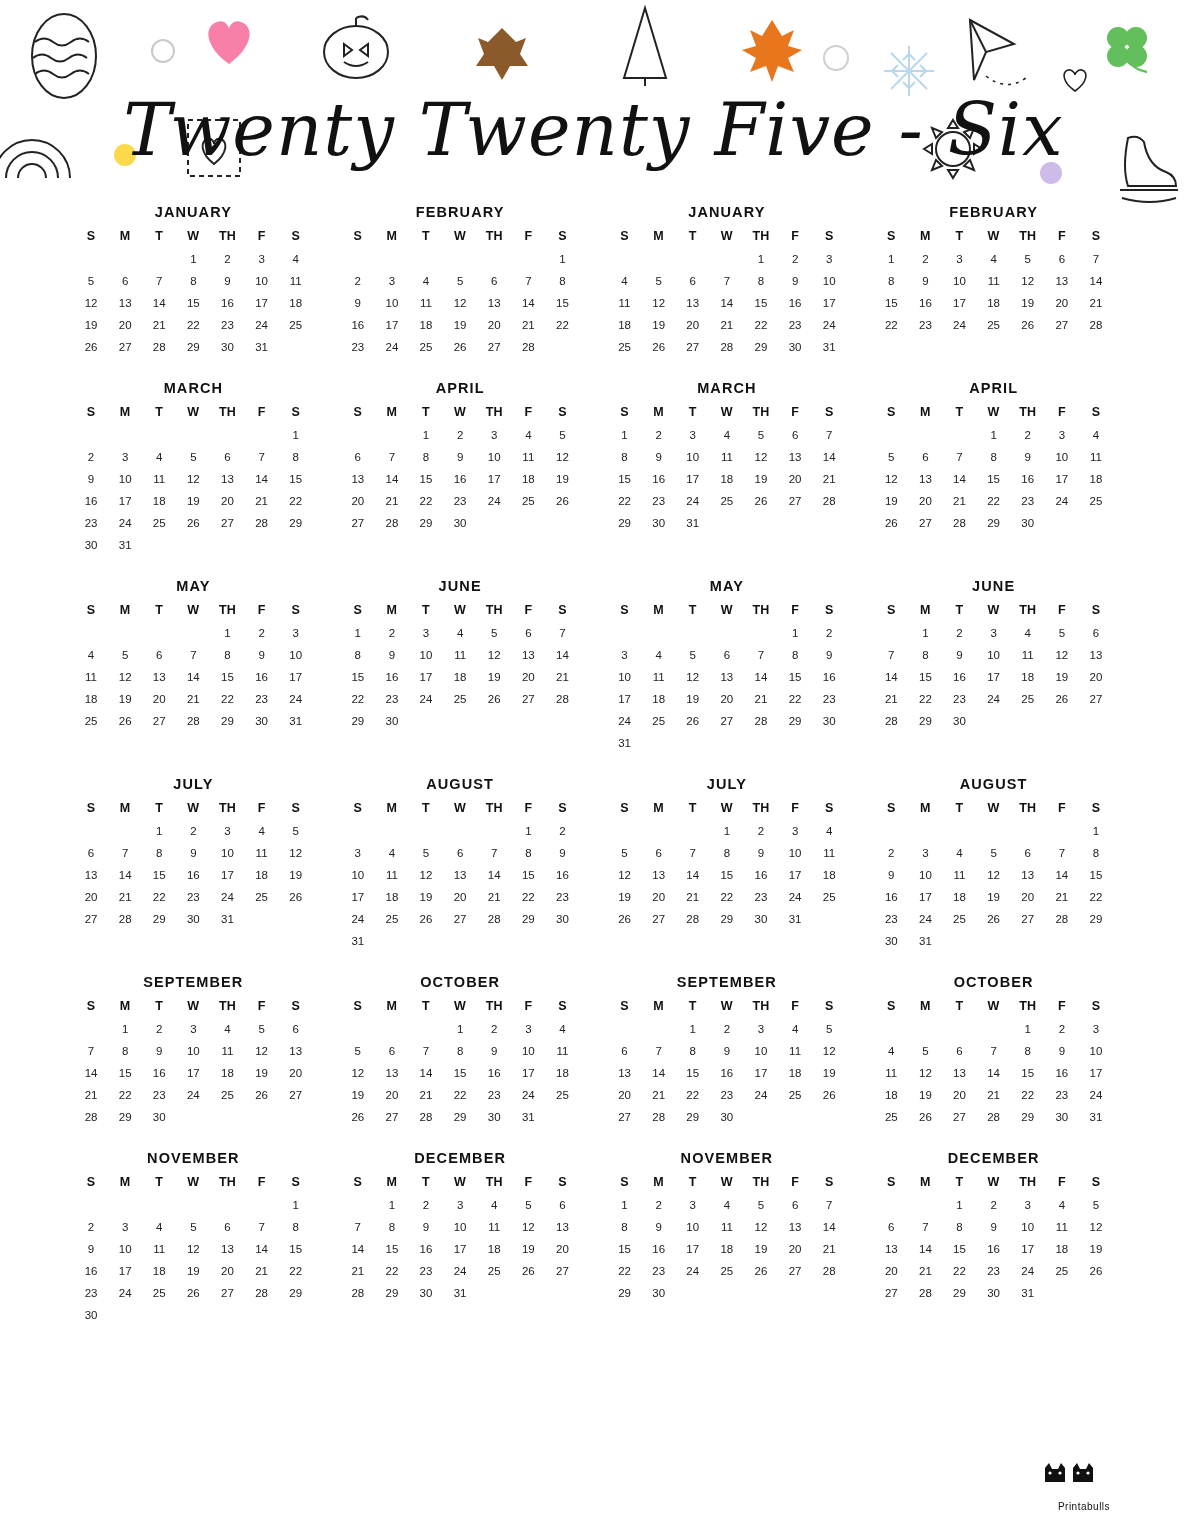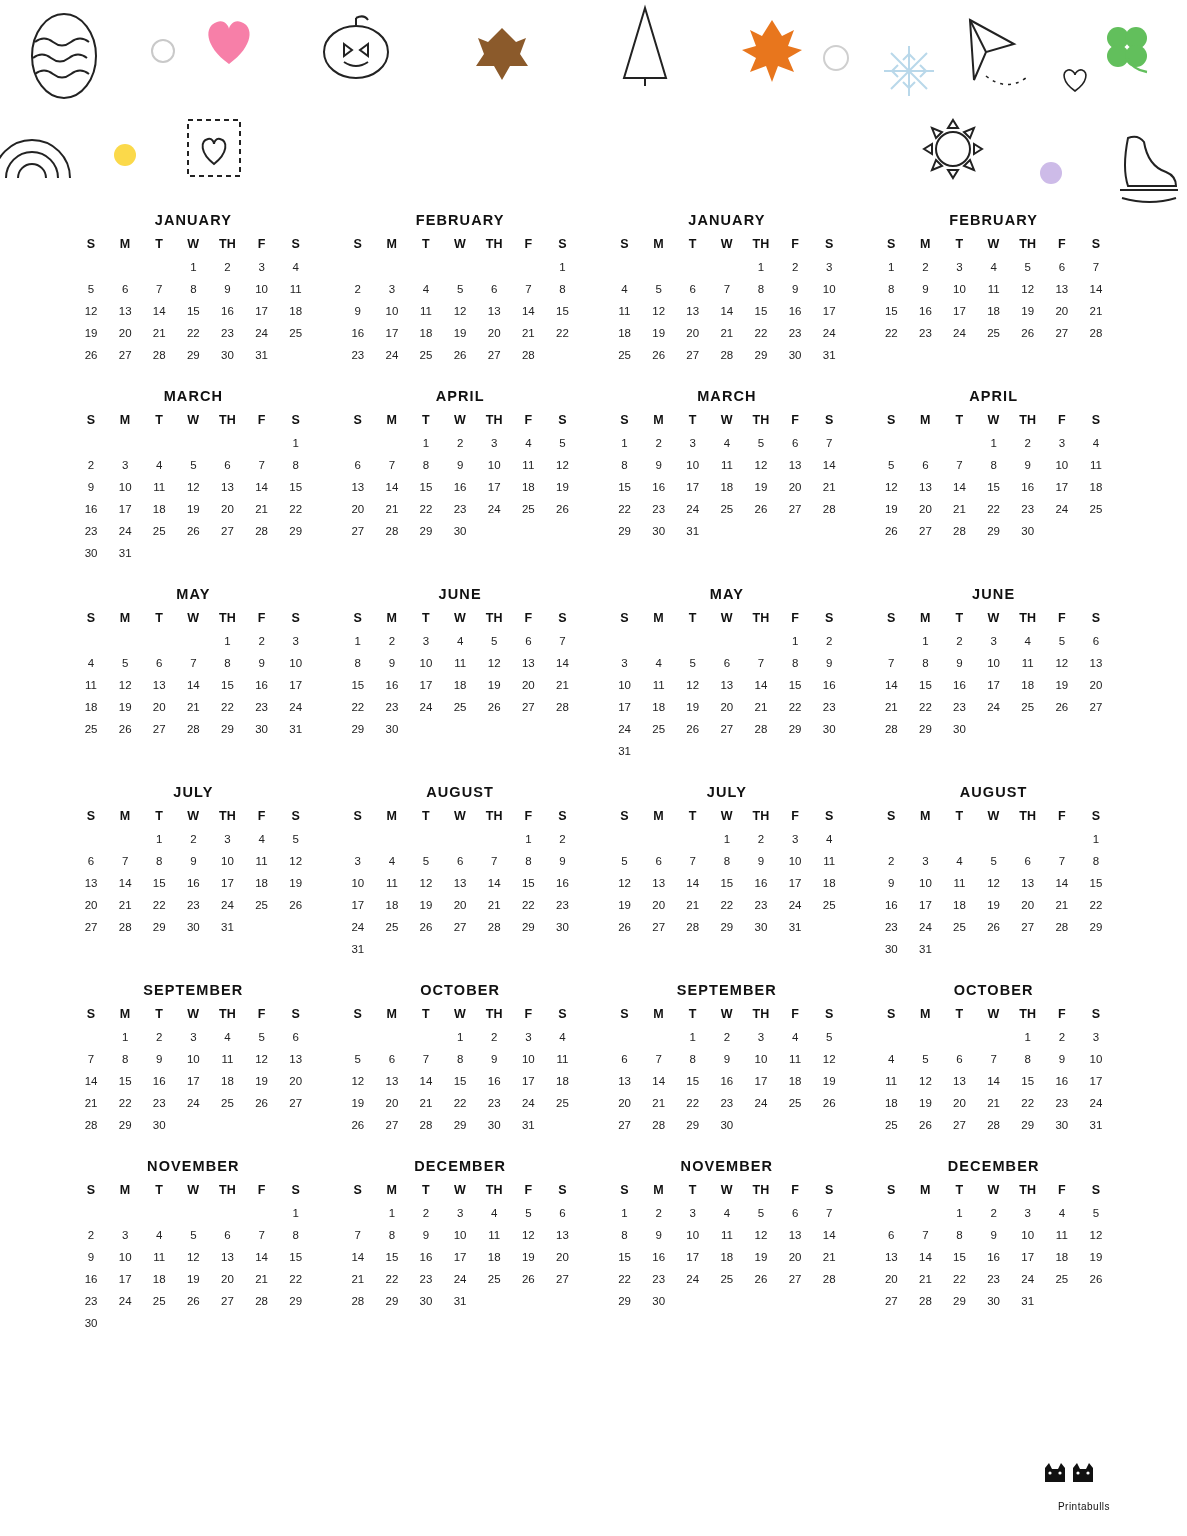--- a/index.html
+++ b/index.html
@@ -42,21 +42,21 @@
     font-size: 72px;
     font-weight: 400;
     letter-spacing: 1px;
     color: #111111;
     white-space: nowrap;
   }
 
   
   .calendar-area {
     position: absolute;
-    top: 212px;
+    top: 204px;
     left: 0;
     width: 1187px;
     padding: 0 60px;
   }
   .month-row {
     display: flex;
     width: 100%;
   }
   .month {
     width: 25%;
@@ -226,20 +226,21 @@
       <circle cx="13" cy="13" r="11" fill="#cdbbe8"></circle>
     </svg>
 
     <svg class="doodle" style="left:1112px; top:128px;" width="76" height="80" viewBox="0 0 76 80">
       <path d="M16 10 q10 -4 16 4 q4 24 22 30 q10 4 10 14 h-48 q-6 -18 0 -48z" fill="none" stroke="#222" stroke-width="2"></path>
       <path d="M8 62 h58 M10 70 q28 8 54 0" fill="none" stroke="#222" stroke-width="2"></path>
     </svg>
 
   </div>
 
+  <div class="title">Twenty Twenty Five - Six</div>
 
   <div class="calendar-area">
       <div class="month-row">
         <div class="month">
           <div class="month-name">JANUARY</div>
           <div class="dow-row">
             <div class="dow">S</div>
             <div class="dow">M</div>
             <div class="dow">T</div>
             <div class="dow">W</div>

